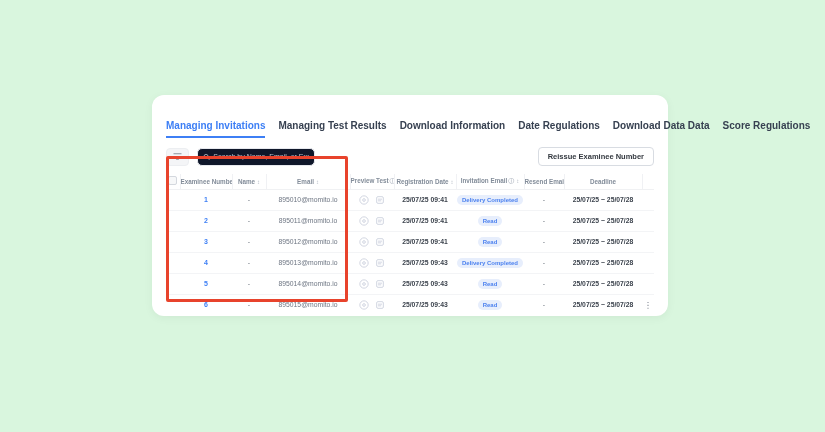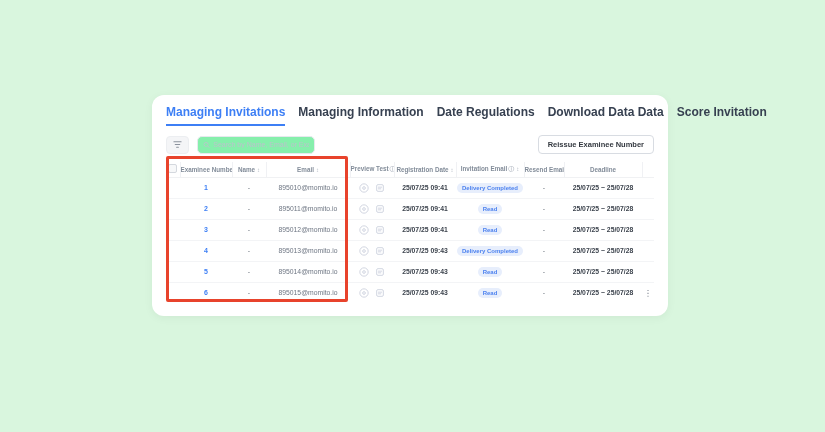--- a/index.html
+++ b/index.html
@@ -15,35 +15,35 @@
     left: 152px; top: 95px;
     width: 516px; height: 221px;
     background: #ffffff;
     border-radius: 12px;
     box-shadow: 0 2px 10px rgba(0,0,0,0.05);
     padding: 10px 14px 0 14px;
   }
   
   .tabs { display: flex; gap: 13px; align-items: flex-end; }
   .tab {
-    font-size: 12px; color: #374151; font-weight: 600;
-    padding-bottom 6px; padding-bottom: 7px; cursor: pointer; white-space: nowrap;
+    font-size: 10px; color: #374151; font-weight: 600;
+    padding-bottom 6px; padding-bottom: 7px; cursor: pointer; white-space: nowrap; margin-top: 15px;
   }
   .tab.active { color: #3d7ff5; border-bottom: 2px solid #3d7ff5; padding-bottom: 5px; }
   
   .toolbar { display: flex; align-items: center; margin-top: 9px; }
   .filter-btn {
     width: 23px; height: 18px; border-radius: 4px;
     background: #f4f5f7; border: 1px solid #eceef1;
     display: flex; align-items: center; justify-content: center; cursor: pointer;
   }
   .search-box {
     margin-left: 8px; width: 118px; height: 18px;
     border: 1px solid #e7e9ee; border-radius: 5px;
-    display: flex; align-items: center; padding: 0 5px; gap: 3px; background: #86efac;
+    display: flex; align-items: center; padding: 0 5px; gap: 3px; background: #0f172a;
   }
   .search-box input {
     border: none; outline: none; font-size: 7px; width: 100%;
     color: #6b7280; font-family: "Liberation Sans", sans-serif; background: transparent;
   }
   .search-box input::placeholder { color: #bcc2cc; }
   .toolbar .spacer { flex: 1; }
   .reissue-btn {
     height: 19px; padding: 0 9px; background: #fff;
     border: 1px solid #d8dce2; border-radius: 4px;
@@ -86,24 +86,25 @@
     border: 3px solid #e8432c; border-radius: 2px; pointer-events: none; z-index: 5;
   }
 </style>
 </head>
 <body>
 
 <div class="card">
 
   <div class="tabs">
     <div class="tab active">Managing Invitations</div>
-    <div class="tab">Managing Information</div>
+    <div class="tab">Managing Test Results</div>
+    <div class="tab">Download Information</div>
     <div class="tab">Date Regulations</div>
     <div class="tab">Download Data Data</div>
-    <div class="tab">Score Invitation</div>
+    <div class="tab">Score Regulations</div>
   </div>
 
   <div class="toolbar">
     <div class="filter-btn">
       <svg width="9" height="9" viewBox="0 0 10 10">
         <path d="M1 2h8M2.5 5h5M4 8h2" stroke="#8b929d" stroke-width="1.2" fill="none" stroke-linecap="round"></path>
       </svg>
     </div>
     <div class="search-box">
       <svg width="8" height="8" viewBox="0 0 10 10">

